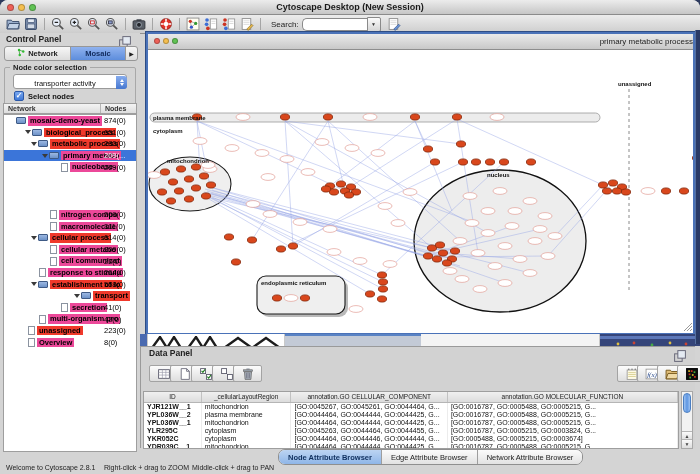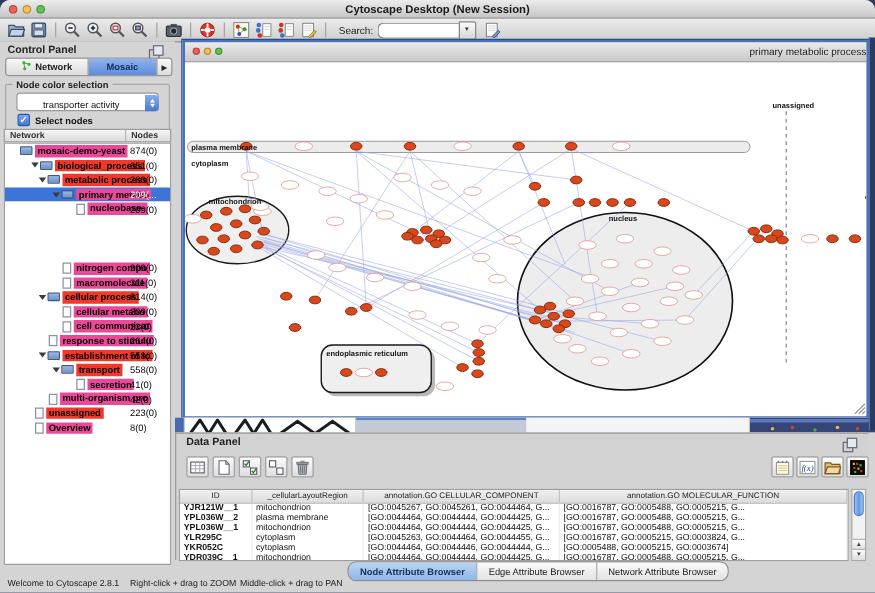--- a/index.html
+++ b/index.html
@@ -61,21 +61,21 @@
   .strip{position:absolute;left:140px;top:334px;width:560px;height:12px;background:#c9c9c9;overflow:hidden}
   .frag-blue{position:absolute;left:0;top:0;width:7px;height:12px;background:#4a6ab0}
   .frag-w{position:absolute;left:8px;top:0;width:136px;height:12px;background:#fff}
   .frag-gray{position:absolute;left:145px;top:0;width:136px;height:12px;background:#c3cad6;border-top:2px solid #5a83c4;box-sizing:border-box}
   .frag-white2{position:absolute;left:281px;top:0;width:178px;height:12px;background:#f4f4f4}
   .frag-navy{position:absolute;left:460px;top:0;width:100px;height:12px;background:#35457a}
   
   .dpanel{position:absolute;left:140px;top:346px;width:555px;height:102px;background:#d2d2d2;border-top:1px solid #9a9a9a;border-left:1px solid #9a9a9a;box-sizing:border-box}
   .dp-head{position:absolute;left:8px;top:1px;font-size:8.5px;font-weight:bold;color:#222}
   .dp-toolbar{position:absolute;left:0;top:13px;right:0;height:29px}
-  .dbtn{position:absolute;top:5px;width:18px;height:17px;border:1px solid #a3a3a3;border-radius:2px;background:linear-gradient(#fcfcfc,#dedede);display:flex;align-items:center;justify-content:center;box-sizing:border-box}
+  .dbtn{position:absolute;top:5px;width:29px;height:17px;border:1px solid #a3a3a3;border-radius:2px;background:linear-gradient(#fcfcfc,#dedede);display:flex;align-items:center;justify-content:center;box-sizing:border-box}
   .dtable{position:absolute;left:2px;top:44px;width:536px;height:58px;background:#fff;border:1px solid #9e9e9e;box-sizing:border-box;overflow:hidden}
   .dhead{display:flex;height:10px;background:linear-gradient(#f0f0f0,#dcdcdc);border-bottom:1px solid #b5b5b5}
   .dhead div{font-size:6.5px;color:#222;text-align:center;border-right:1px solid #c2c2c2;box-sizing:border-box;overflow:hidden;white-space:nowrap;line-height:10px}
   .drow{display:flex;height:8px}
   .drow div{font-size:7px;color:#111;box-sizing:border-box;padding-left:3px;border-right:1px solid #ececec;overflow:hidden;white-space:nowrap;line-height:8px}
   .drow div:first-child{font-weight:bold}
   .dscroll{position:absolute;left:540px;top:44px;width:12px;height:58px;border:1px solid #a8a8a8;background:#f2f2f2;box-sizing:border-box}
   .dthumb{position:absolute;left:1px;top:1px;width:8px;height:20px;border-radius:4px;background:linear-gradient(90deg,#9cc2f2,#5e96e2,#9cc2f2);border:1px solid #4a7ec2;box-sizing:border-box}
   .dsarr{position:absolute;left:0;width:10px;height:8px;font-size:5px;line-height:8px;text-align:center;color:#444;background:linear-gradient(#fafafa,#ddd);border-top:1px solid #b5b5b5}
   
@@ -338,21 +338,21 @@
           <span class="tcount">264(0)</span>
         </div>
         <div class="trow" style="padding-left: 26px;">
           <span class="tri">
             <span></span>
           </span>
           <span class="ic-folder"></span>
           <span class="tlabel red">establishment of lo</span>
           <span class="tcount">558(0)</span>
         </div>
-        <div class="trow" style="padding-left: 37px;">
+        <div class="trow" style="padding-left: 37px; margin-left: 32px;">
           <span class="tri">
             <span></span>
           </span>
           <span class="ic-folder"></span>
           <span class="tlabel red">transport</span>
           <span class="tcount">558(0)</span>
         </div>
         <div class="trow" style="padding-left: 48px;">
           <span class="tri"></span>
           <span class="ic-file"></span>

